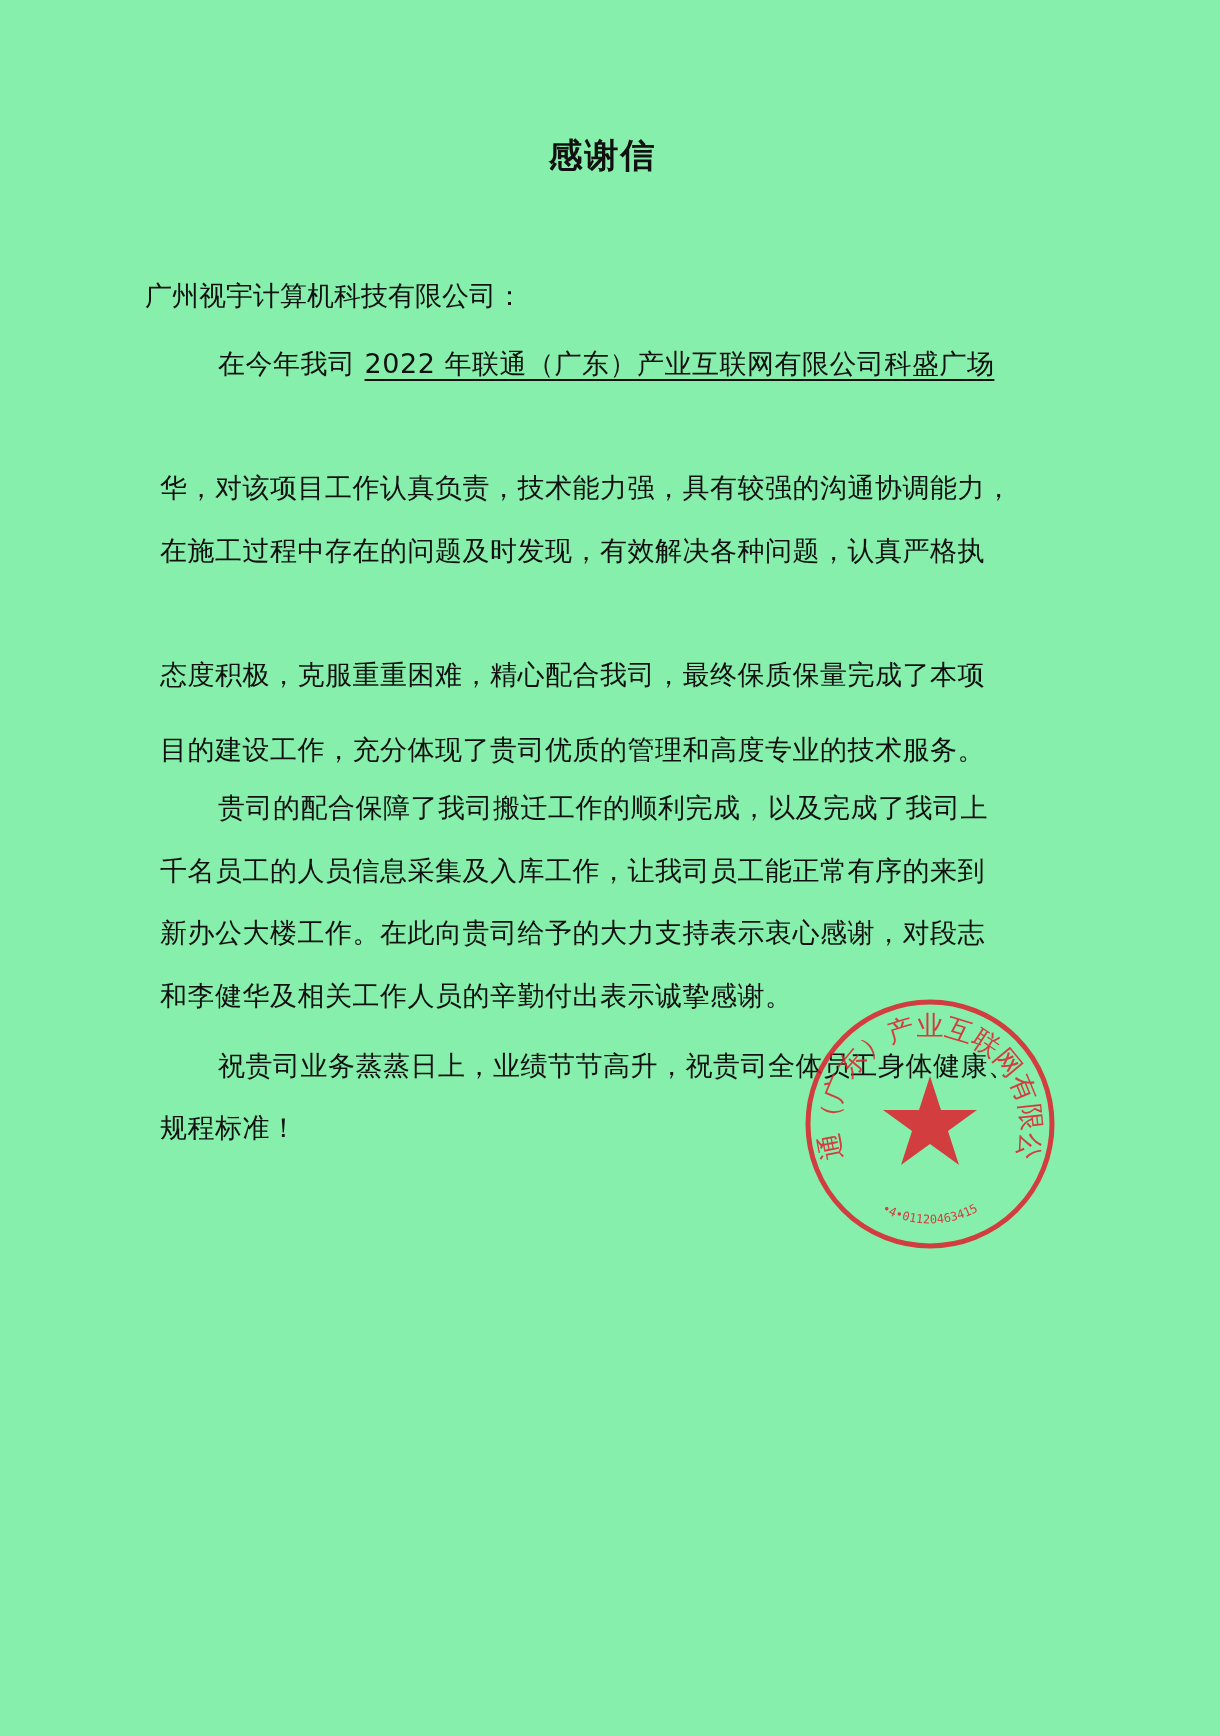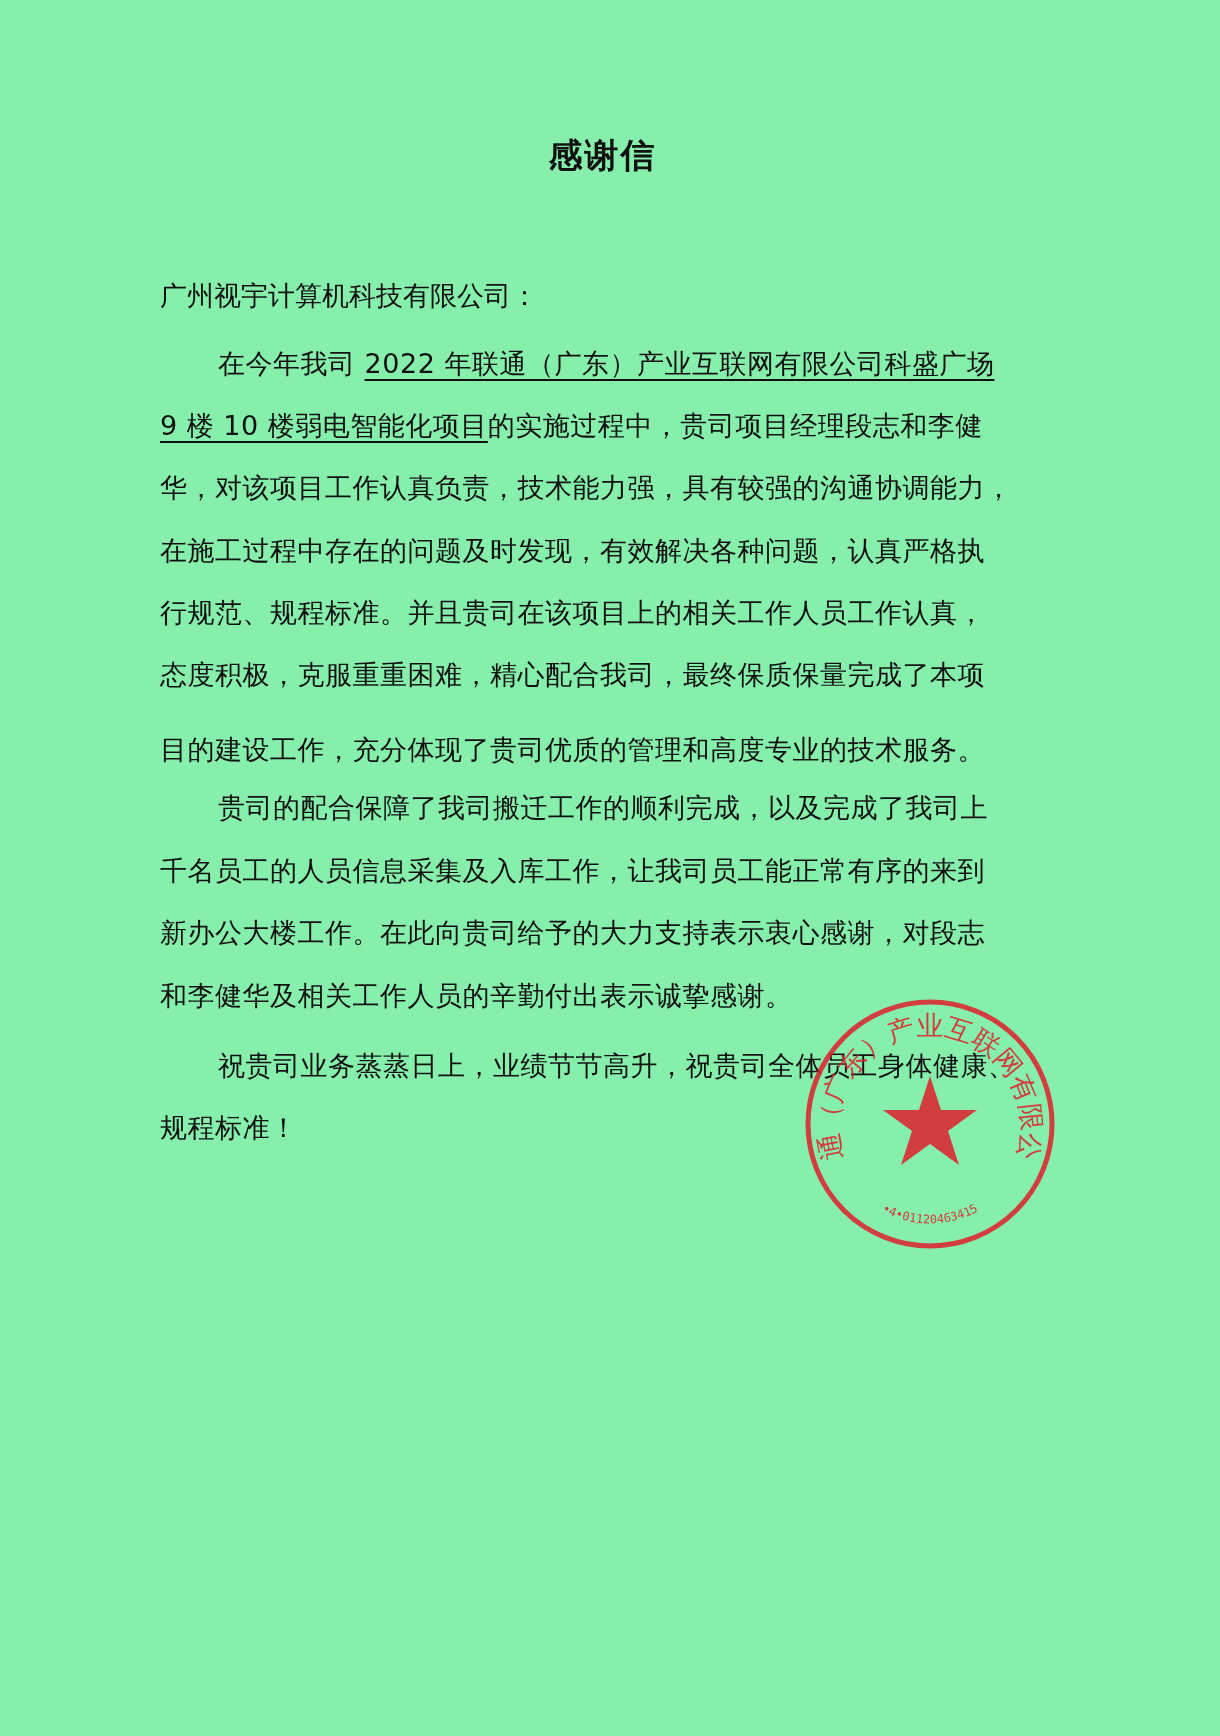--- a/index.html
+++ b/index.html
@@ -26,21 +26,21 @@
       left: 0; width: 1205px;
       top: 135px;
       text-align: center;
       font-size: 34px;
       font-weight: bold;
       letter-spacing: 2px;
       line-height: 40px;
     }
     .salutation {
       position: absolute;
-      left: 160px;
+      left: 145px;
       top: 278px;
       font-size: 27px;
       line-height: 36px;
       white-space: nowrap;
     }
     .body-line {
       position: absolute;
       left: 160px;
       font-size: 27px;
       line-height: 36px;
@@ -67,26 +67,22 @@
 
 <div class="page">
 
   <div class="title">感谢信</div>
 
   <div class="salutation">广州视宇计算机科技有限公司：</div>
 
   <div class="body-line indent" style="top:346px;">
     <span>在今年我司 </span><span class="u">2022 年联通（广东）产业互联网有限公司科盛广场</span>
   </div>
-  <div class="body-line" style="top:408px;">
-    <span class="u">9 楼 10 楼弱电智能化项目</span><span>的实施过程中，贵司项目经理段志和李健</span>
-  </div>
   <div class="body-line" style="top:470px;">华，对该项目工作认真负责，技术能力强，具有较强的沟通协调能力，</div>
   <div class="body-line" style="top:533px;">在施工过程中存在的问题及时发现，有效解决各种问题，认真严格执</div>
-  <div class="body-line" style="top:595px;">行规范、规程标准。并且贵司在该项目上的相关工作人员工作认真，</div>
   <div class="body-line" style="top:657px;">态度积极，克服重重困难，精心配合我司，最终保质保量完成了本项</div>
   <div class="body-line" style="top:720px;margin-top:12px;">目的建设工作，充分体现了贵司优质的管理和高度专业的技术服务。</div>
 
   <div class="body-line indent" style="top:790px;">贵司的配合保障了我司搬迁工作的顺利完成，以及完成了我司上</div>
   <div class="body-line" style="top:853px;">千名员工的人员信息采集及入库工作，让我司员工能正常有序的来到</div>
   <div class="body-line" style="top:915px;">新办公大楼工作。在此向贵司给予的大力支持表示衷心感谢，对段志</div>
   <div class="body-line" style="top:978px;">和李健华及相关工作人员的辛勤付出表示诚挚感谢。</div>
 
   <div class="body-line indent" style="top:1048px;">祝贵司业务蒸蒸日上，业绩节节高升，祝贵司全体员工身体健康、</div>
   <div class="body-line" style="top:1110px;">规程标准！</div>

